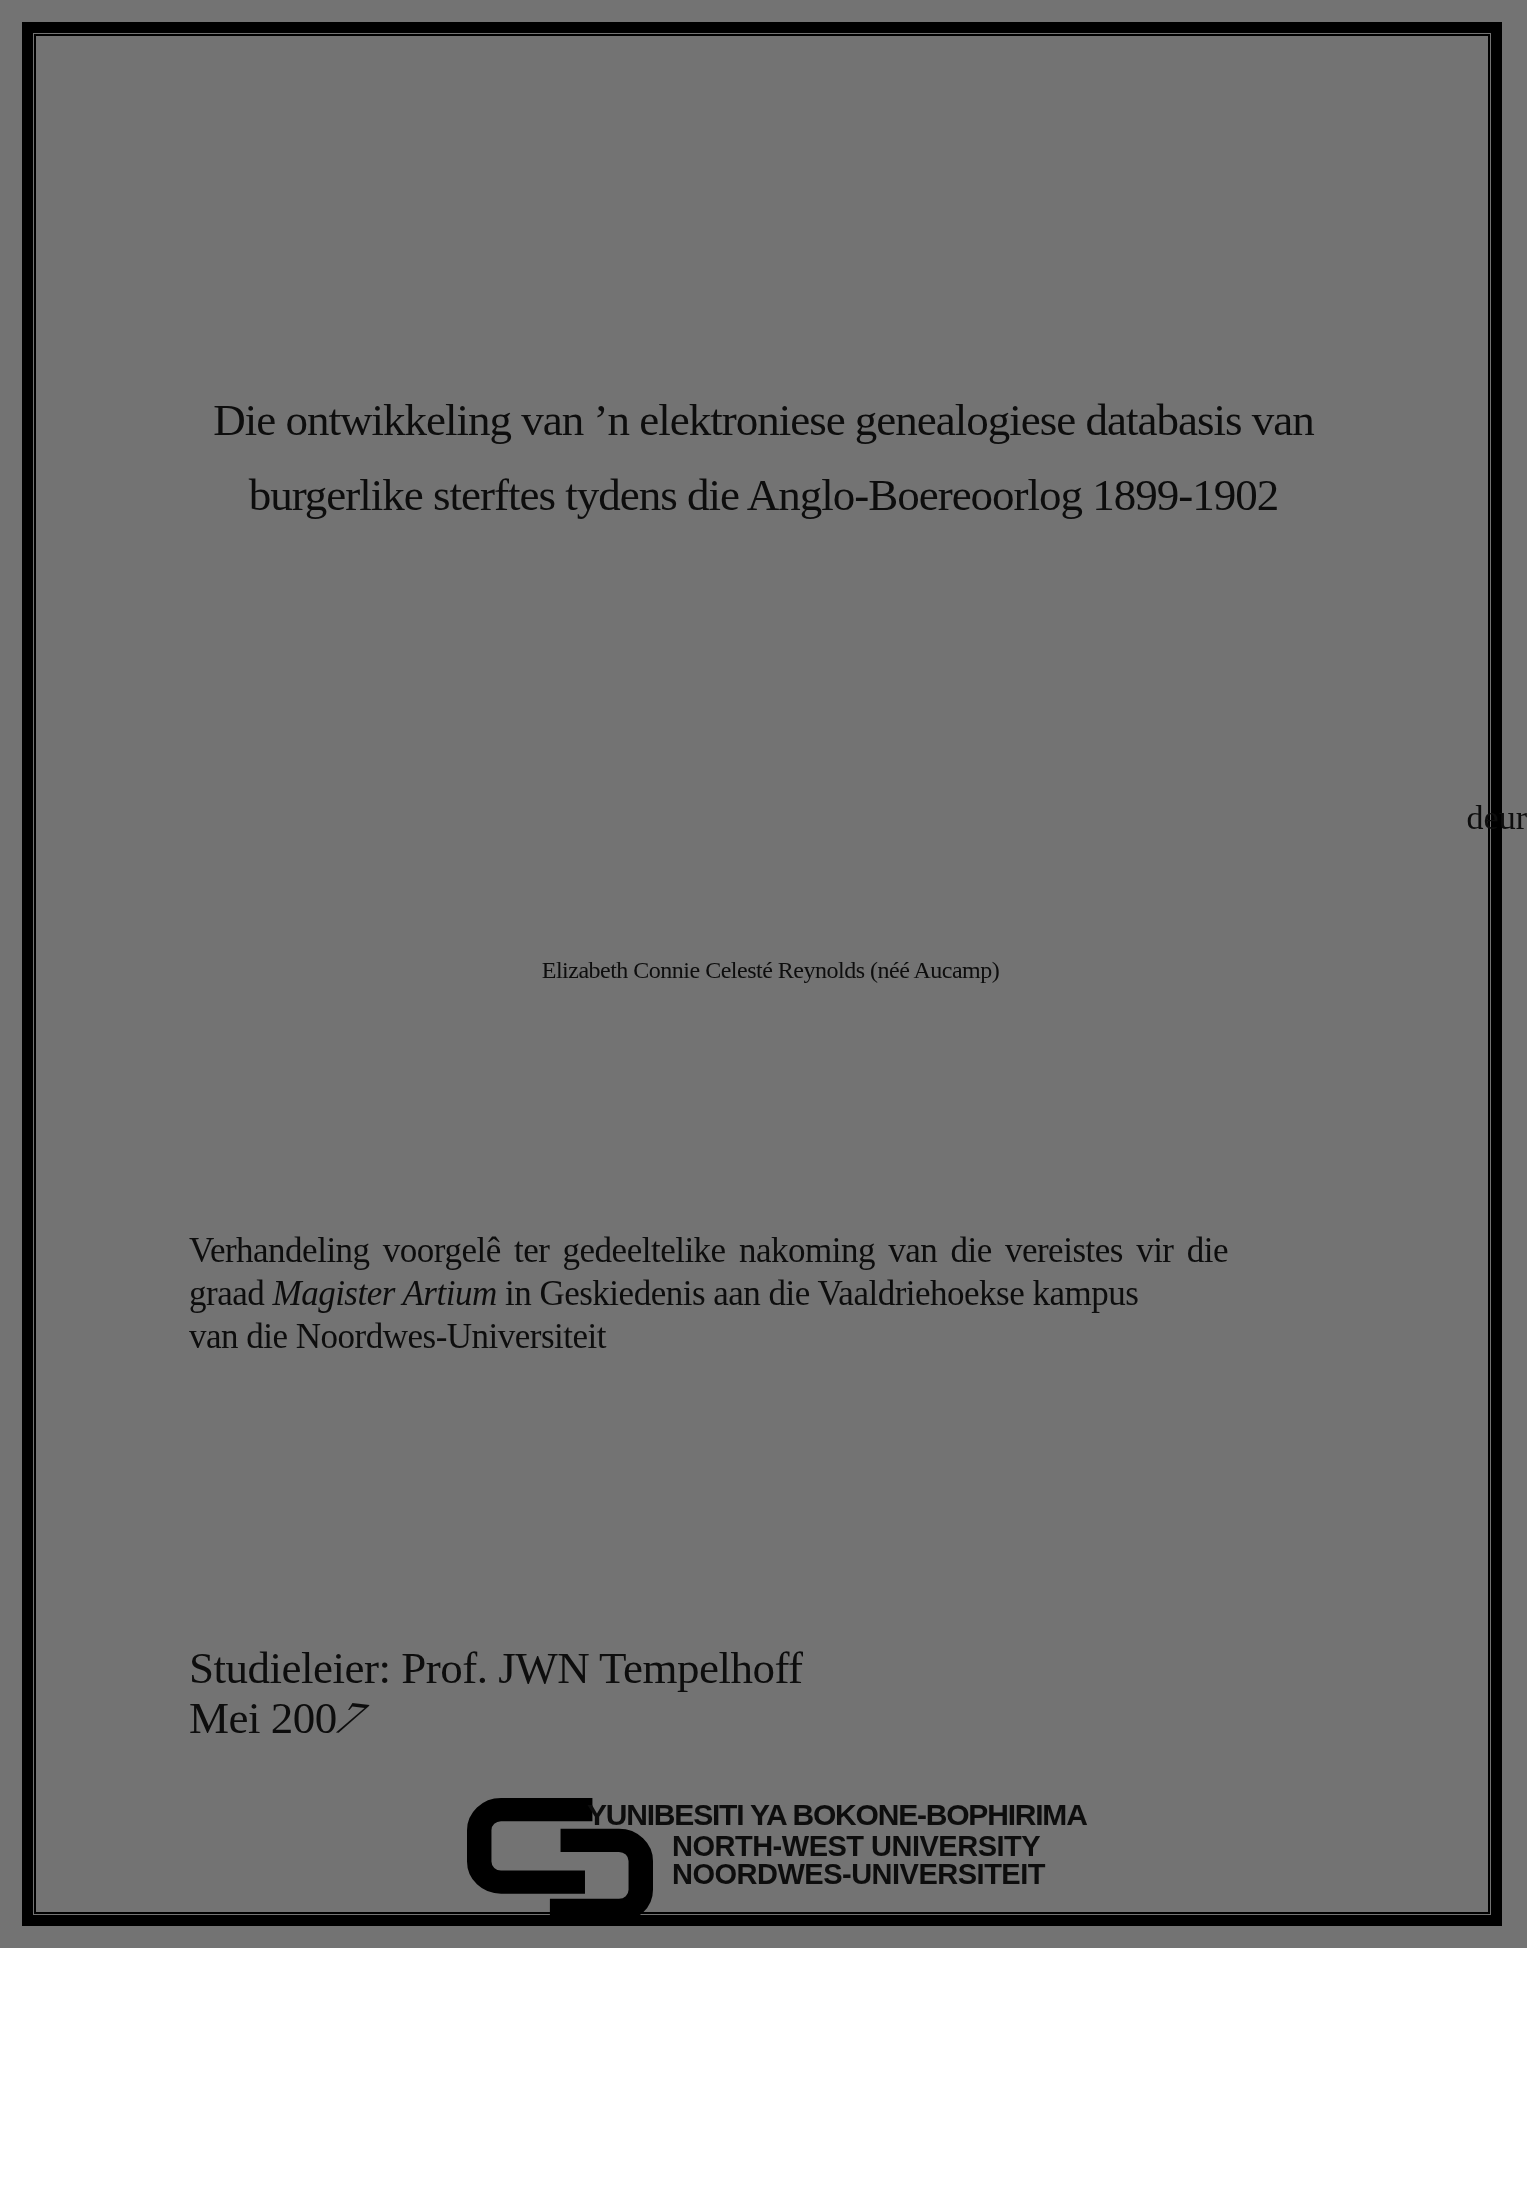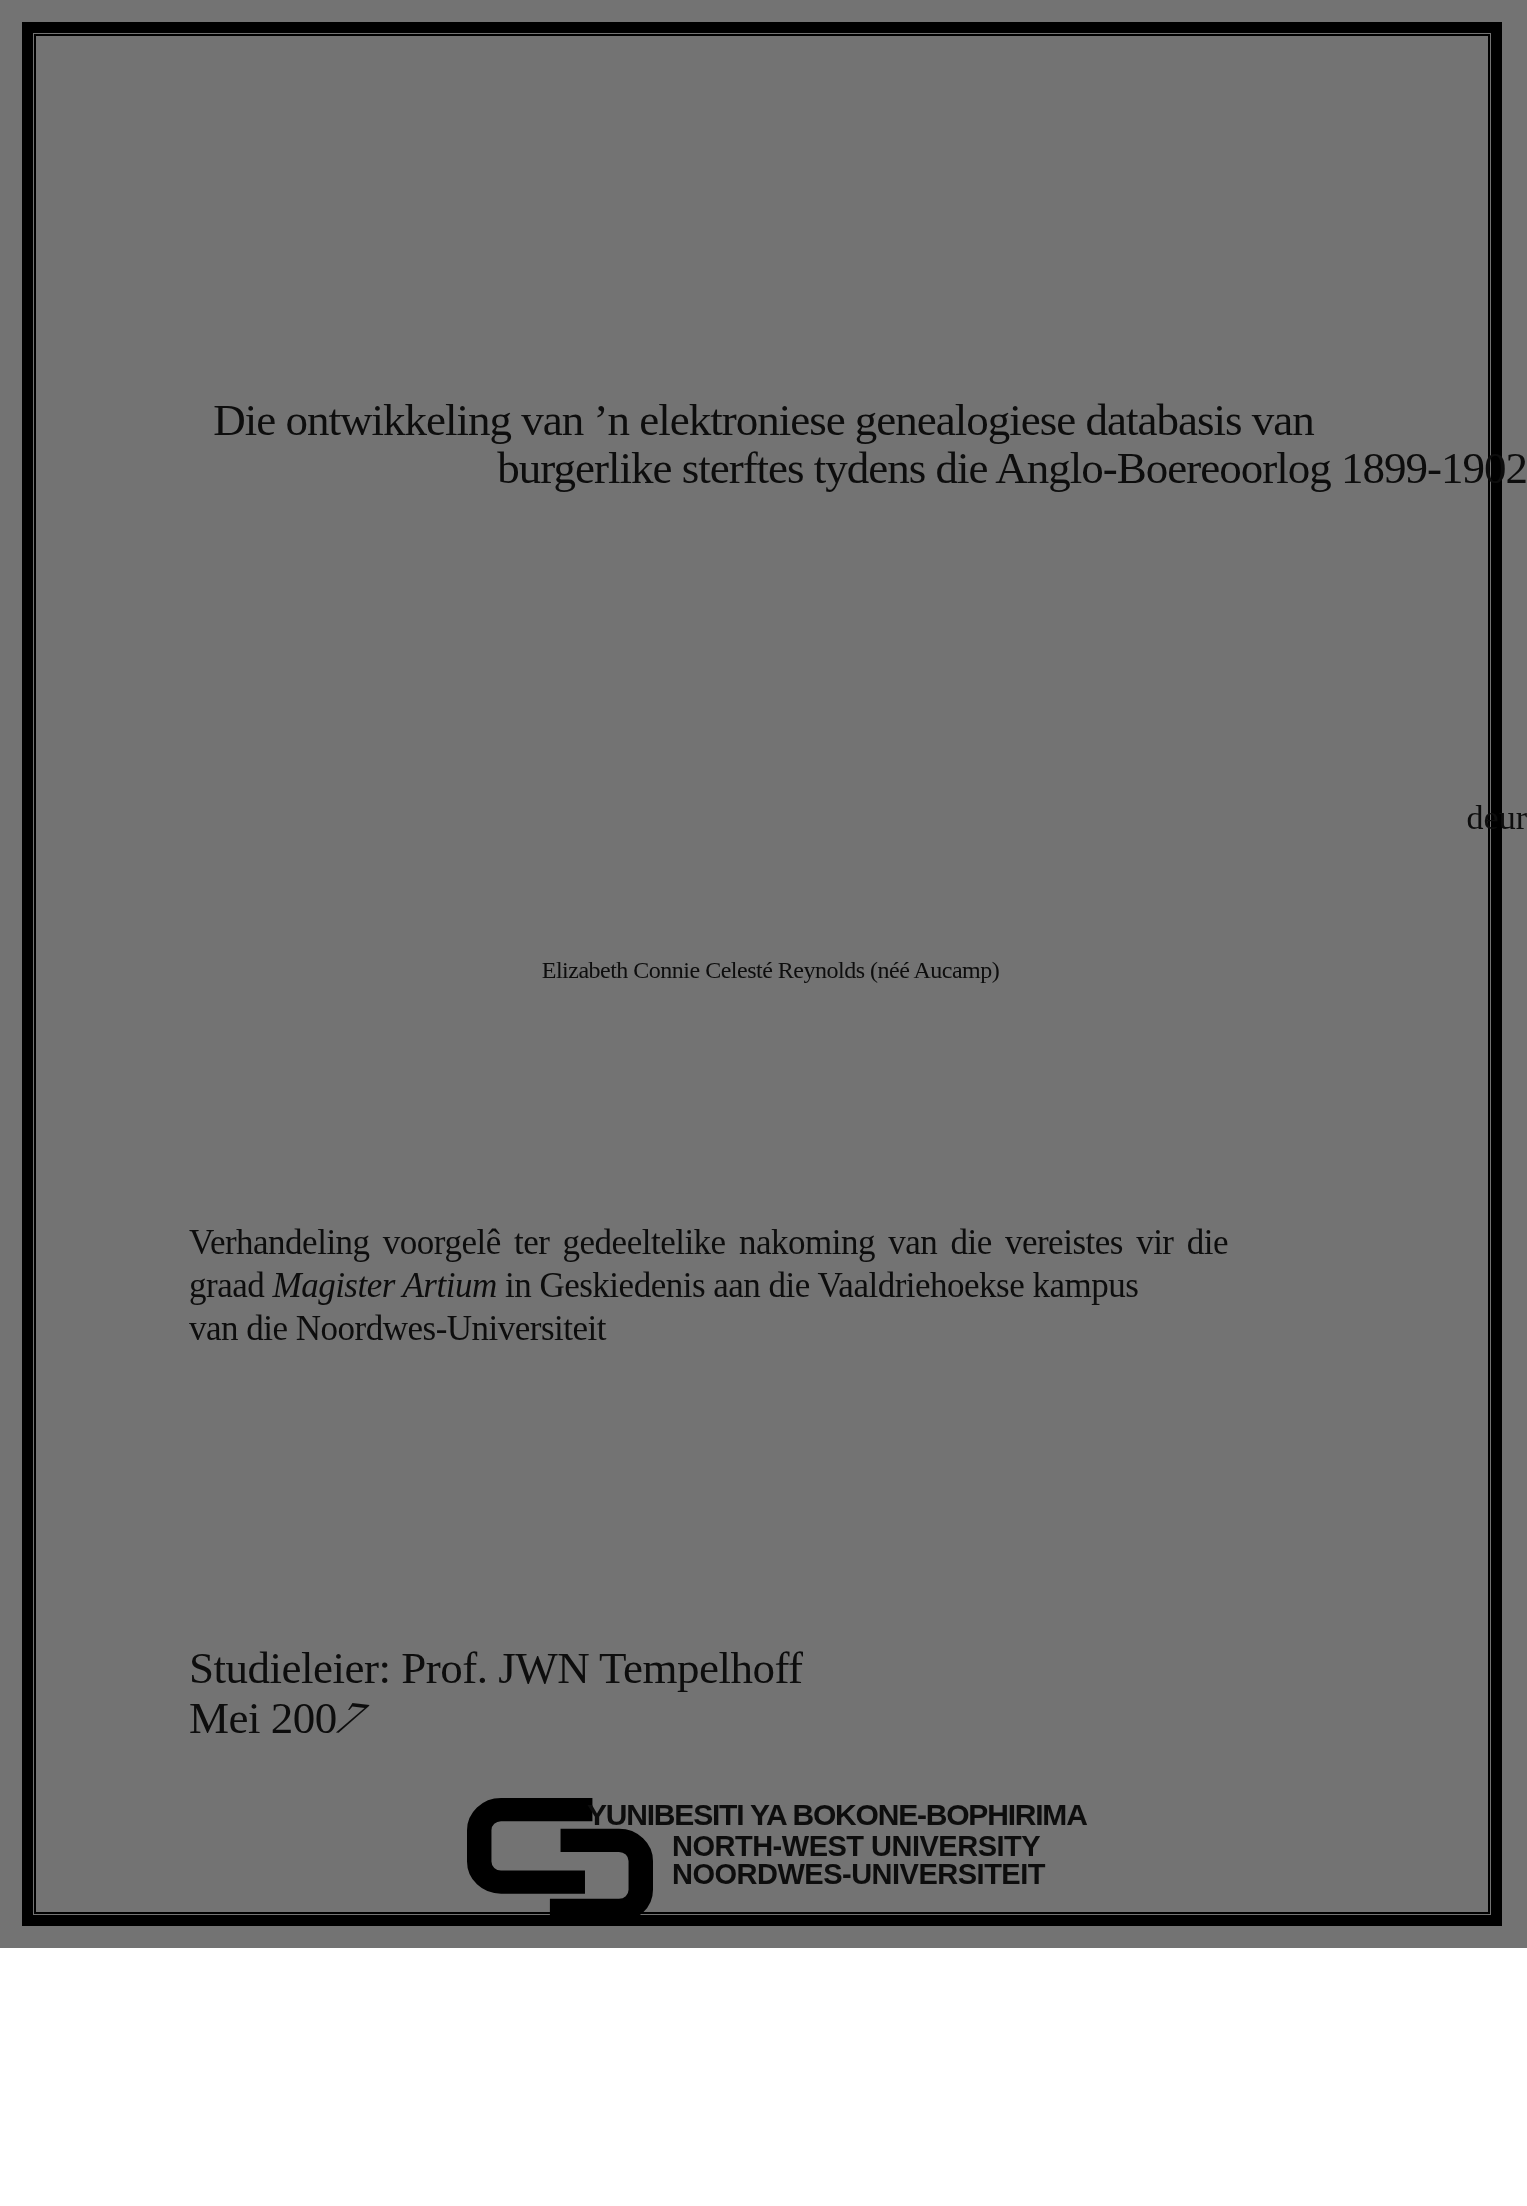--- a/index.html
+++ b/index.html
@@ -26,21 +26,21 @@
 
   .title-line {
     left: 0; right: 0;
     text-align: center;
     font-size: 45px;
     letter-spacing: -1px;
     line-height: 1.1;
     white-space: nowrap;
   }
   .title-1 { top: 396px; }
-  .title-2 { top: 444px; text-align: right; }
+  .title-2 { top: 471px; }
 
   .byline {
     left: 12px; right: 0;
     top: 799px;
     text-align: right;
     font-size: 34px;
     line-height: 1.1;
   }
   .author {
     left: 14px; right: 0;
@@ -53,21 +53,21 @@
   }
 
   .thesis {
     left: 189px;
     top: 1221px;
     width: 1170px;
     font-size: 35px;
     letter-spacing: -0.5px;
     line-height: 43px;
   }
-  .thesis .justified { word-spacing: 5px; white-space: nowrap; }
+  .thesis .justified { word-spacing: 5px; white-space: nowrap; margin-top: 8px; }
   .thesis .italic { font-style: italic; }
 
   .supervisor-block {
     left: 189px;
     top: 1643px;
     font-size: 45px;
     letter-spacing: -0.5px;
     line-height: 50px;
     white-space: nowrap;
   }

